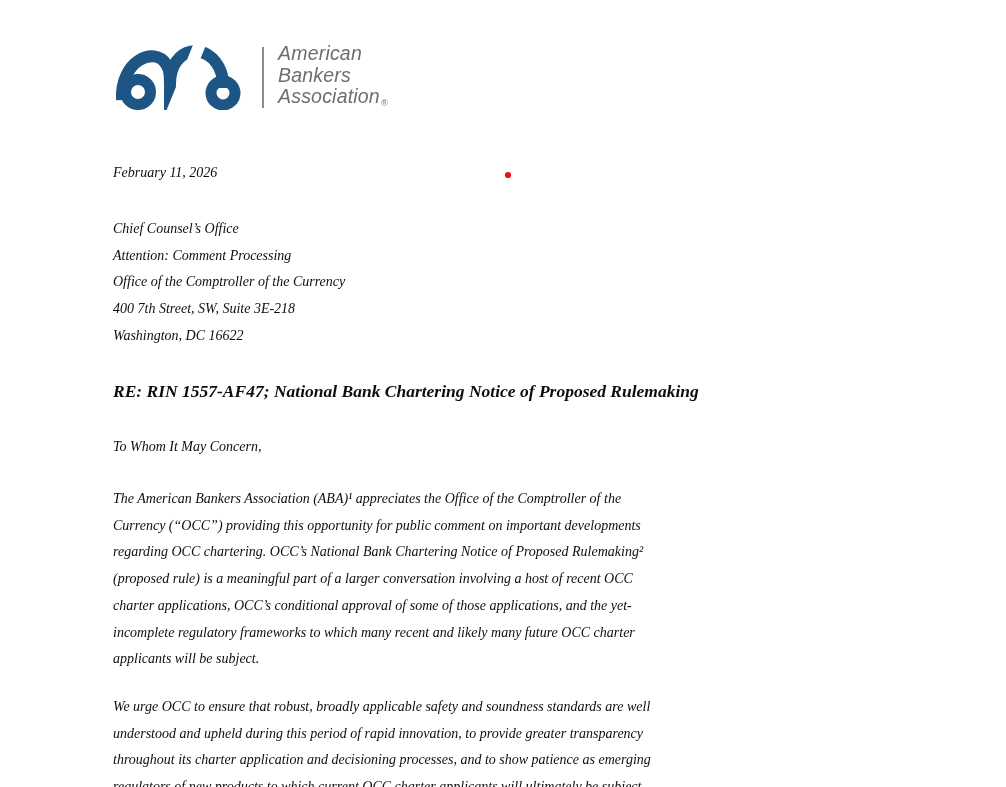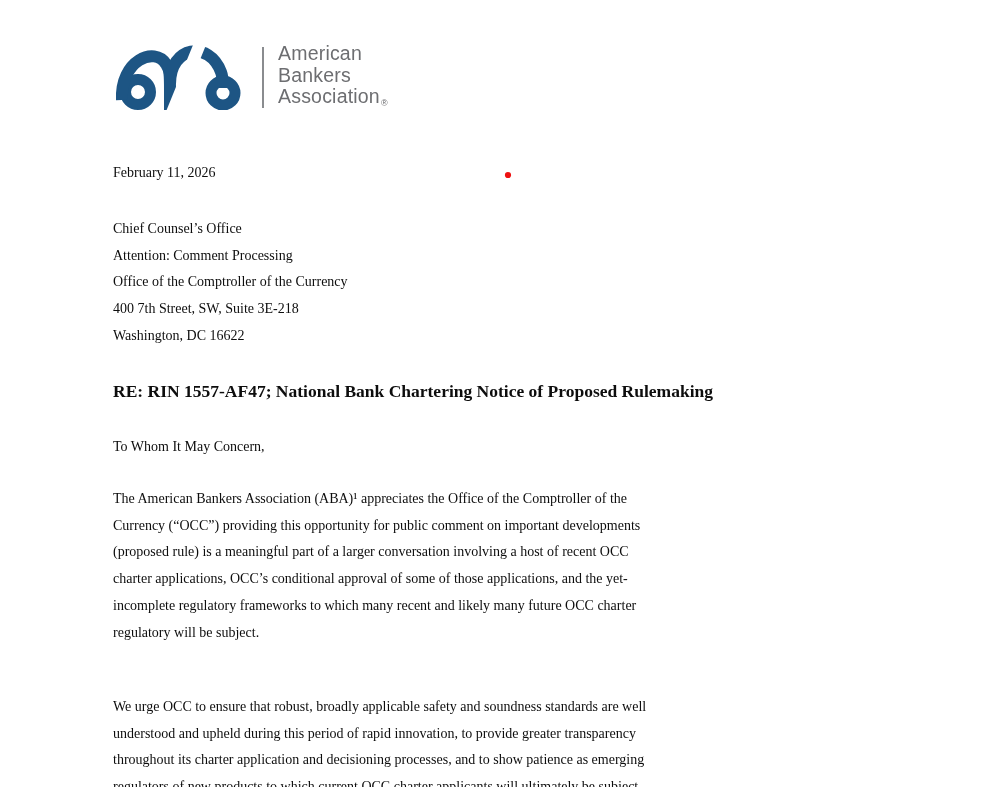--- a/index.html
+++ b/index.html
@@ -4,20 +4,21 @@
 <style>
   html, body { margin: 0; padding: 0; }
   .page {
     position: relative;
     width: 938px;
     height: 787px;
     background: #ffffff;
     overflow: hidden;
     font-family: "Liberation Serif", serif;
     color: #0d0d0d;
+    font-style: italic;
   }
 
   
   .logo {
     position: absolute;
     left: 113px;
     top: 43px;
     display: flex;
     align-items: center;
   }
@@ -102,24 +103,25 @@
     <div>Washington, DC 16622</div>
   </div>
 
   <div class="block subject-block">RE: RIN 1557-AF47; National Bank Chartering Notice of Proposed Rulemaking</div>
 
   <div class="block salutation-block">To Whom It May Concern,</div>
 
   <div class="block para-1">
     <div>The American Bankers Association (ABA)¹ appreciates the Office of the Comptroller of the</div>
     <div>Currency (“OCC”) providing this opportunity for public comment on important developments</div>
+    <div>regarding OCC chartering. OCC’s National Bank Chartering Notice of Proposed Rulemaking²</div>
     <div>(proposed rule) is a meaningful part of a larger conversation involving a host of recent OCC</div>
     <div>charter applications, OCC’s conditional approval of some of those applications, and the yet-</div>
     <div>incomplete regulatory frameworks to which many recent and likely many future OCC charter</div>
-    <div>regulatory will be subject.</div>
+    <div>applicants will be subject.</div>
   </div>
 
   <div class="block para-2">
     <div>We urge OCC to ensure that robust, broadly applicable safety and soundness standards are well</div>
     <div>understood and upheld during this period of rapid innovation, to provide greater transparency</div>
     <div>throughout its charter application and decisioning processes, and to show patience as emerging</div>
     <div>regulators of new products to which current OCC charter applicants will ultimately be subject</div>
   </div>
 
 </div>

